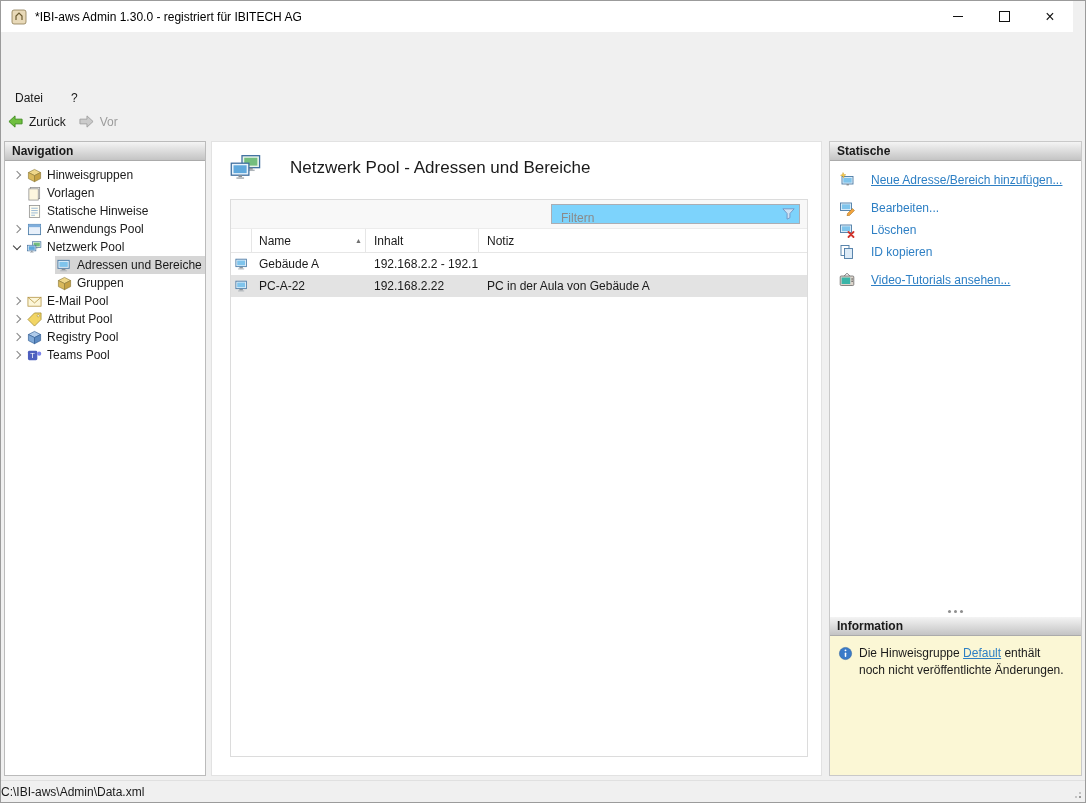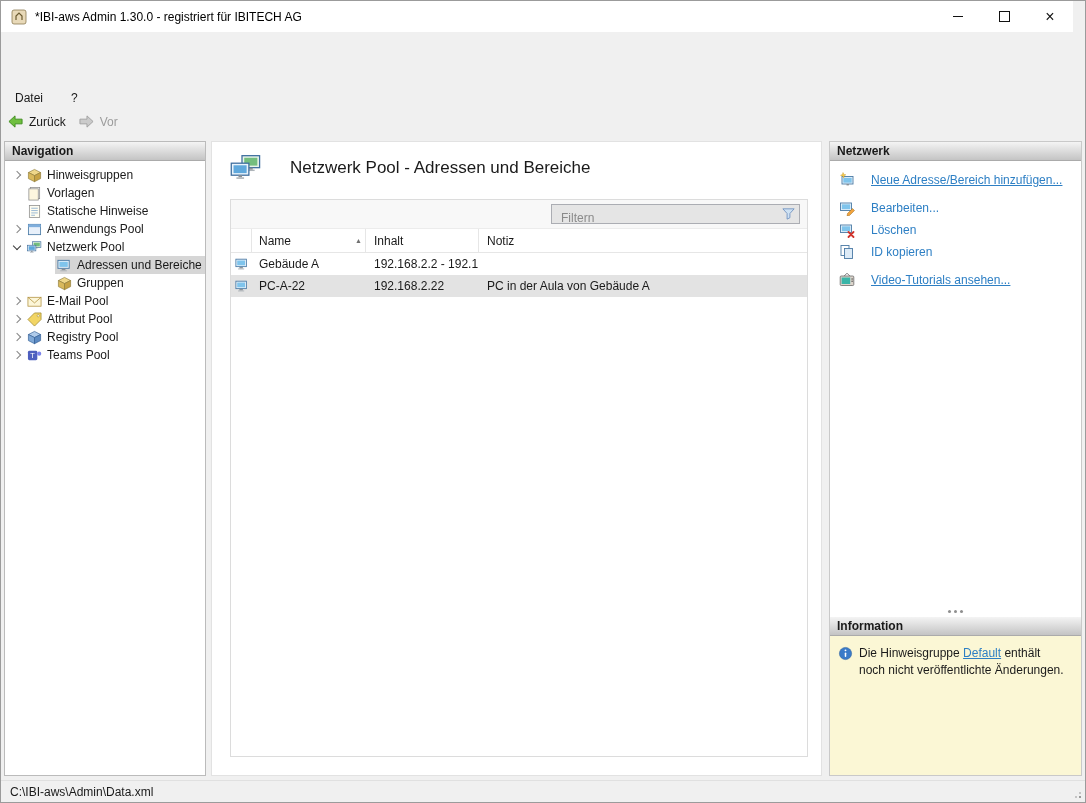--- a/index.html
+++ b/index.html
@@ -53,21 +53,21 @@
   
   .content-panel{position:absolute;left:210px;top:140px;width:611px;height:635px;background:#FFF;
                  border:1px solid #E2E2E2;box-sizing:border-box;}
   .content-title{display:flex;align-items:center;gap:28px;padding:12px 0 0 18px;}
   .ctitle-text{font-size:17px;}
   .table-box{position:absolute;left:18px;right:13px;top:57px;bottom:18px;border:1px solid #DCDCDC;}
   .filter-row{height:28px;background:#F8F8F8;display:flex;align-items:center;justify-content:flex-end;
               padding-right:7px;border-bottom:1px solid #ECECEC;}
   .filter-wrap{position:relative;width:249px;height:20px;}
   .filter-input{width:100%;height:100%;box-sizing:border-box;border:1px solid #ABADB3;
-                padding:8px 24px 0 9px;font:12px "Liberation Sans","DejaVu Sans",sans-serif;color:#333;background:#e5e5e5;}
+                padding:8px 24px 0 9px;font:12px "Liberation Sans","DejaVu Sans",sans-serif;color:#333;background:#7dd3fc;}
   .filter-input::placeholder{color:#8A8A8A;}
   .funnel{position:absolute;right:4px;top:2px;width:15px;height:15px;}
   .thead{display:flex;height:23px;align-items:center;border-bottom:1px solid #E6E6E6;background:#FFF;}
   .c{box-sizing:border-box;overflow:hidden;white-space:nowrap;text-overflow:ellipsis;}
   .icon-c{width:21px;flex:0 0 21px;display:flex;justify-content:center;align-items:center;height:100%;}
   .name-c{width:114px;flex:0 0 114px;padding-left:7px;display:flex;align-items:center;height:100%;}
   .inhalt-c{width:113px;flex:0 0 113px;padding-left:8px;display:flex;align-items:center;height:100%;}
   .notiz-c{flex:1;padding-left:8px;display:flex;align-items:center;height:100%;}
   .thead .icon-c,.thead .name-c,.thead .inhalt-c{border-right:1px solid #E6E6E6;}
   .sort{margin-left:auto;margin-right:3px;font-size:7px;color:#707070;}
@@ -87,21 +87,21 @@
   .splitter{height:12px;display:flex;align-items:center;justify-content:center;flex:0 0 12px;}
   .dots{width:3px;height:3px;border-radius:50%;background:#8F8F8F;box-shadow:-6px 0 0 #8F8F8F,6px 0 0 #8F8F8F;}
   .info-body{height:139px;flex:0 0 139px;background:#FBF7D5;padding:9px 8px;display:flex;gap:6px;
              box-sizing:border-box;align-items:flex-start;}
   .info-icon{width:15px;height:15px;flex:0 0 15px;margin-top:1px;display:flex;}
   .info-text{line-height:1.4;max-width:205px;}
   .info-text a{color:#2D7FC4;text-decoration:underline;cursor:pointer;}
 
   
   .statusbar{position:absolute;left:0;right:0;bottom:0;height:22px;background:#F0F0F0;
-             border-top:1px solid #E0E0E0;display:flex;align-items:center;padding-left:9px;box-sizing:border-box;}
+             border-top:1px solid #E0E0E0;display:flex;align-items:center;box-sizing:border-box;}
   .grip{position:absolute;right:4px;bottom:4px;width:2px;height:2px;background:#9A9A9A;
         box-shadow:-4px 0 0 #C4C4C4,0 -4px 0 #C4C4C4;}
 </style>
 </head>
 <body>
 
 <div id="app">
 
   <div class="titlebar">
     <span class="app-icon">
@@ -400,21 +400,21 @@
             </span>
           </div>
         <div class="c name-c">PC-A-22</div>
         <div class="c inhalt-c">192.168.2.22</div>
         <div class="c notiz-c">PC in der Aula von Gebäude A</div>
       </div>
     </div>
   </div>
 
   <div class="actions-panel">
-    <div class="panel-header">Netzwerk</div>
+    <div class="panel-header">Statische</div>
     <div class="actions-body">
 
       <div class="action underlined">
         <span class="aicon">
             <svg viewBox="0 0 16 16">
               <rect x="3" y="4.5" width="11" height="7.5" fill="#EAF3FB" stroke="#4A7AA5" stroke-width=".9"></rect>
               <rect x="4.3" y="5.8" width="8.4" height="4.9" fill="#7FC4EC"></rect>
               <rect x="7.5" y="12" width="2.4" height="1.4" fill="#8A8F94"></rect>
               <path d="M4 .5l.9 1.9 2 .4-1.8.9L4.8 6 3.6 4 1.5 3.3l1.9-.8z" fill="#F7C948" stroke="#C79A1E" stroke-width=".4"></path>
             </svg>

